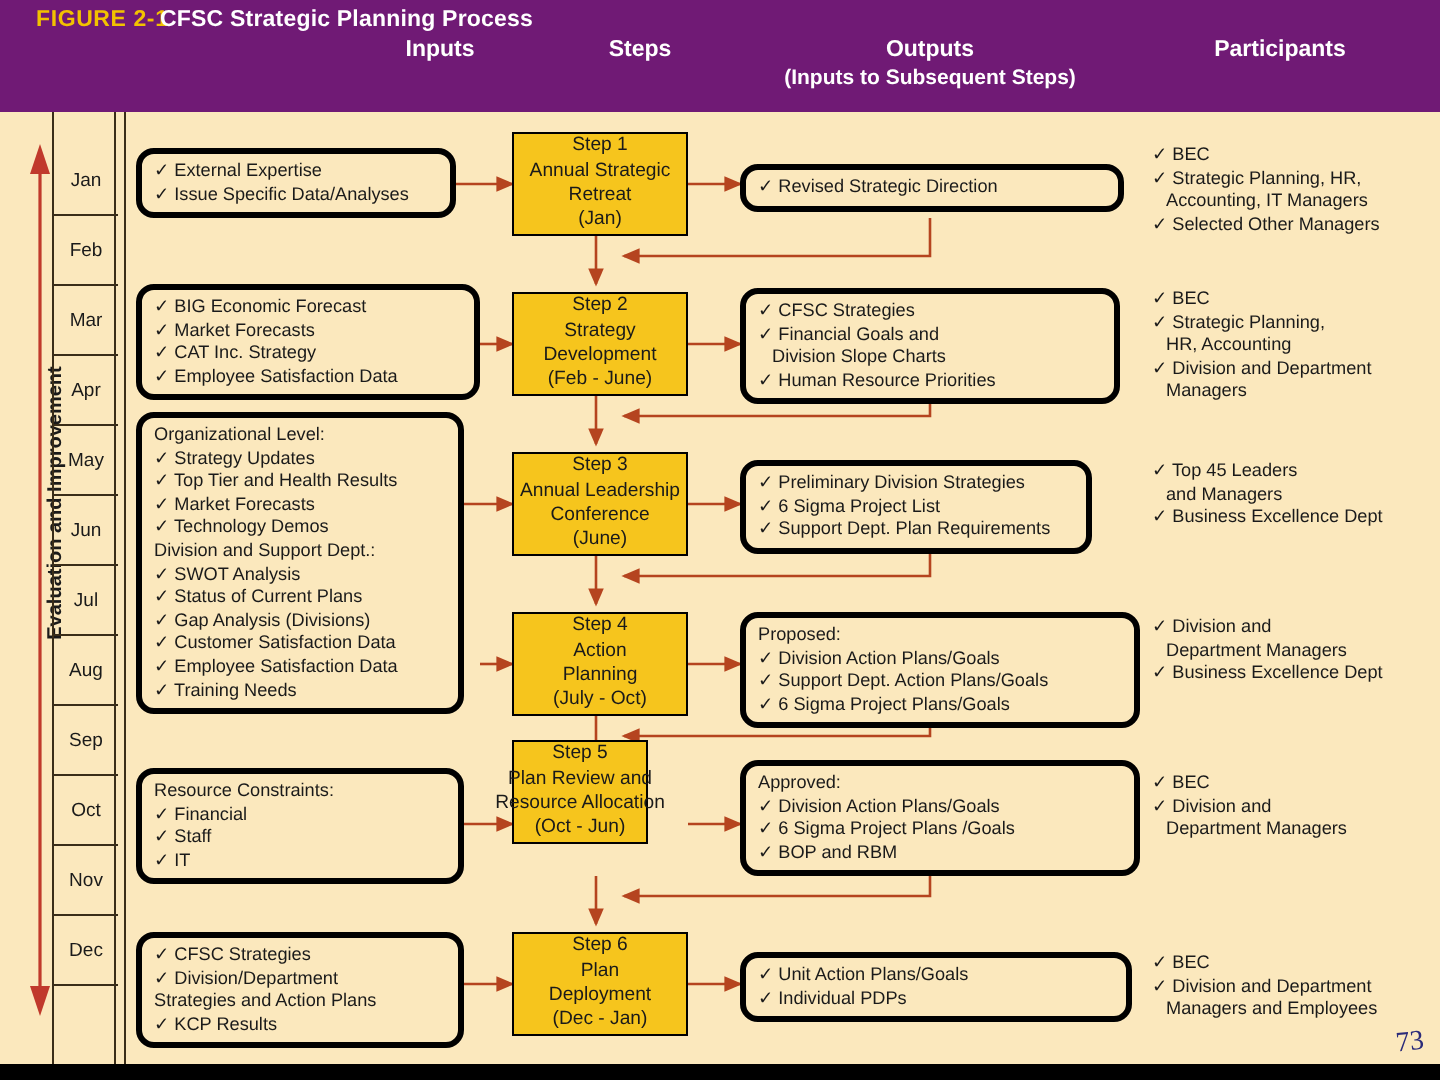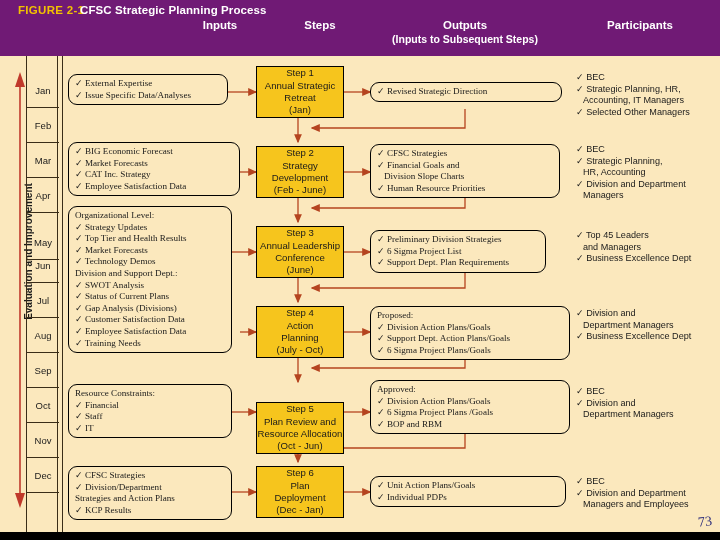--- a/index.html
+++ b/index.html
@@ -52,22 +52,22 @@
     position: absolute; left: 0; width: 32px; height: 35.3px;
     border-bottom: 1px solid #3a2d18;
     display: flex; align-items: center; justify-content: center;
     font-size: 9.5px; color: #1a1a1a;
   }
   .vrule { position: absolute; top: 0; width: 1px; height: 478px; background: #3a2d18; }
 
   
   .box {
     position: absolute; background: #fbe8bd;
-    border: 1px solid #000000; border-radius: 9px;
-    padding: 3px 6px; font-size: 9.1px; color: #1a1a1a; line-height: 11.6px; font-family: Liberation Serif, serif;
+    border: 3px solid #000000; border-radius: 9px;
+    padding: 3px 6px; font-size: 9.1px; color: #1a1a1a; line-height: 11.6px;
   }
   .box .li { display: block; white-space: nowrap; }
   .box .li.cont { padding-left: 7px; }
 
   
   .step {
     position: absolute; background: #f6c51d; border: 1.5px solid #000;
     display: flex; flex-direction: column; align-items: center; justify-content: center;
     font-size: 9.6px; color: #1a1a1a; line-height: 12.4px; text-align: center;
   }
@@ -113,21 +113,21 @@
       <polygon points="8,2 3,17 13,17" fill="#c0392b"></polygon>
       <polygon points="8,438 3,423 13,423" fill="#c0392b"></polygon>
     </svg>
     <div class="rail-label">Evaluation and Improvement</div>
 
     <div class="months">
       <div class="month" style="top:17px;">Jan</div>
       <div class="month" style="top:52px;">Feb</div>
       <div class="month" style="top:87px;">Mar</div>
       <div class="month" style="top:122px;">Apr</div>
-      <div class="month" style="top:169px;">May</div>
+      <div class="month" style="top:157px;">May</div>
       <div class="month" style="top:192px;">Jun</div>
       <div class="month" style="top:227px;">Jul</div>
       <div class="month" style="top:262px;text-align:right;">Aug</div>
       <div class="month" style="top:297px;">Sep</div>
       <div class="month" style="top:332px;">Oct</div>
       <div class="month" style="top:367px;">Nov</div>
       <div class="month" style="top:402px;">Dec</div>
     </div>
     <div class="vrule" style="left:62px;"></div>
 
@@ -263,21 +263,21 @@
       <span class="li cont">Department  Managers</span>
       <span class="li">✓ Business Excellence Dept</span>
     </div>
 
     <div class="box" style="left:68px; top:328px; width:164px;">
       <span class="li">Resource Constraints:</span>
       <span class="li">✓ Financial</span>
       <span class="li">✓ Staff</span>
       <span class="li">✓ IT</span>
     </div>
-    <div class="step" style="left:256px; top:346px; width:88px; height:52px;">
+    <div class="step" style="left:256px; top:314px; width:68px; height:52px;">
       <span>Step 5</span>
       <span>Plan Review and</span>
       <span>Resource Allocation</span>
       <span>(Oct - Jun)</span>
     </div>
     <div class="box" style="left:370px; top:324px; width:200px;">
       <span class="li">Approved:</span>
       <span class="li">✓ Division Action Plans/Goals</span>
       <span class="li">✓ 6 Sigma Project Plans /Goals</span>
       <span class="li">✓ BOP and RBM</span>

